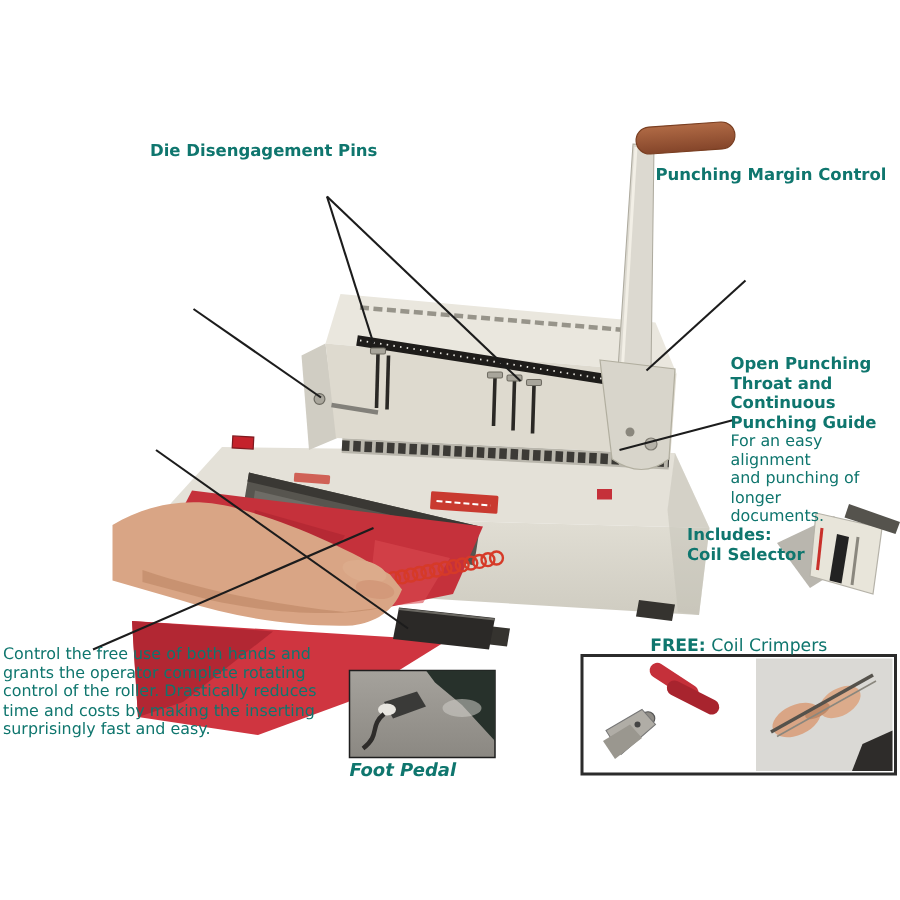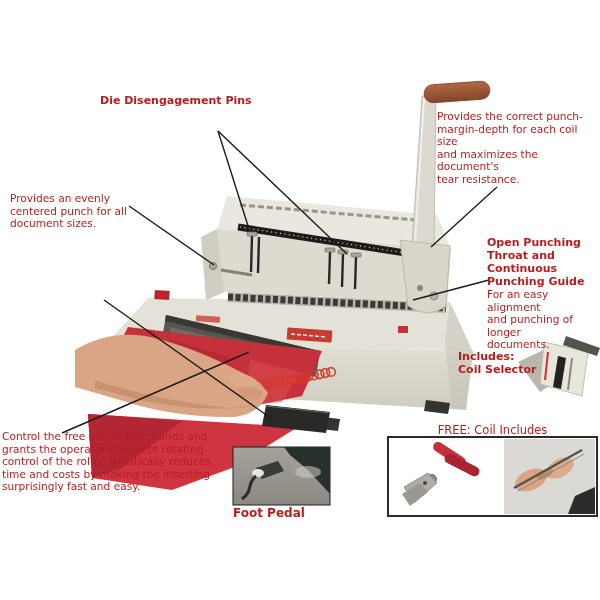--- a/index.html
+++ b/index.html
@@ -1,24 +1,24 @@
 <!DOCTYPE html>
 <html><head>
 <meta charset="utf-8">
 <style>
   html,body{margin:0;padding:0;background:#fff;}
   #stage{position:relative;width:600px;height:600px;background:#ffffff;overflow:hidden;
-         font-family:"DejaVu Sans",sans-serif;color:#b91c1c;}
+         font-family:"DejaVu Sans",sans-serif;color:#0f766e;}
   svg{position:absolute;left:0;top:0;}
   .callout{position:absolute;}
   .callout .title{font-weight:bold;font-size:11px;line-height:13px;white-space:pre-line;}
   .callout .body{font-size:10.6px;line-height:12.5px;white-space:pre-line;}
-  .caption{position:absolute;font-weight:bold;font-size:12px;}
+  .caption{position:absolute;font-weight:bold;font-size:12px;font-style:italic;}
   .free-line{position:absolute;left:388px;top:423px;width:209px;text-align:center;font-size:11.5px;}
-  .free-line .b{font-weight:normal;}
+  .free-line .b{font-weight:bold;}
 </style>
 </head>
 <body>
 
 <div id="stage">
 
   <svg width="600" height="600" viewBox="0 0 600 600">
     <defs>
       <linearGradient id="gripGrad" x1="0" y1="0" x2="0" y2="1">
         <stop offset="0" stop-color="#b06a45"></stop>
@@ -192,30 +192,24 @@
         <polygon points="575,496 595,487 595,514 568,514" fill="#2e2c2a"></polygon>
       </g>
     </g>
   </svg>
 
   <div class="callout" style="left:100px;top:94px;width:182px">
     <div class="title">Die Disengagement Pins</div>
   </div>
 
   <div class="callout" style="left:437px;top:110px;width:162px">
-    <div class="body">Provides the correct punch-
-margin-depth for each coil size
-and maximizes the document's
-tear resistance.</div>
+    <div class="title">Punching Margin Control</div>
   </div>
 
   <div class="callout" style="left:10px;top:192px;width:140px">
-    <div class="body">Provides an evenly
-centered punch for all
-document sizes.</div>
   </div>
 
 
   <div class="callout" style="left:458px;top:350px;width:90px">
     <div class="title">Includes:
 Coil Selector</div>
   </div>
 
   <div class="callout" style="left:487px;top:236px;width:112px">
     <div class="title">Open Punching
@@ -232,16 +226,16 @@
 grants the operator complete rotating
 control of the roller.  Drastically reduces
 time and costs by making the inserting
 surprisingly fast and easy.</div>
   </div>
 
   <div class="caption" style="left:233px;top:506px">Foot Pedal</div>
 
   <div class="free-line">
     <span class="b">FREE:</span>
-    <span>Coil Includes</span>
+    <span>Coil Crimpers</span>
   </div>
 
 </div>
 
 </body></html>

